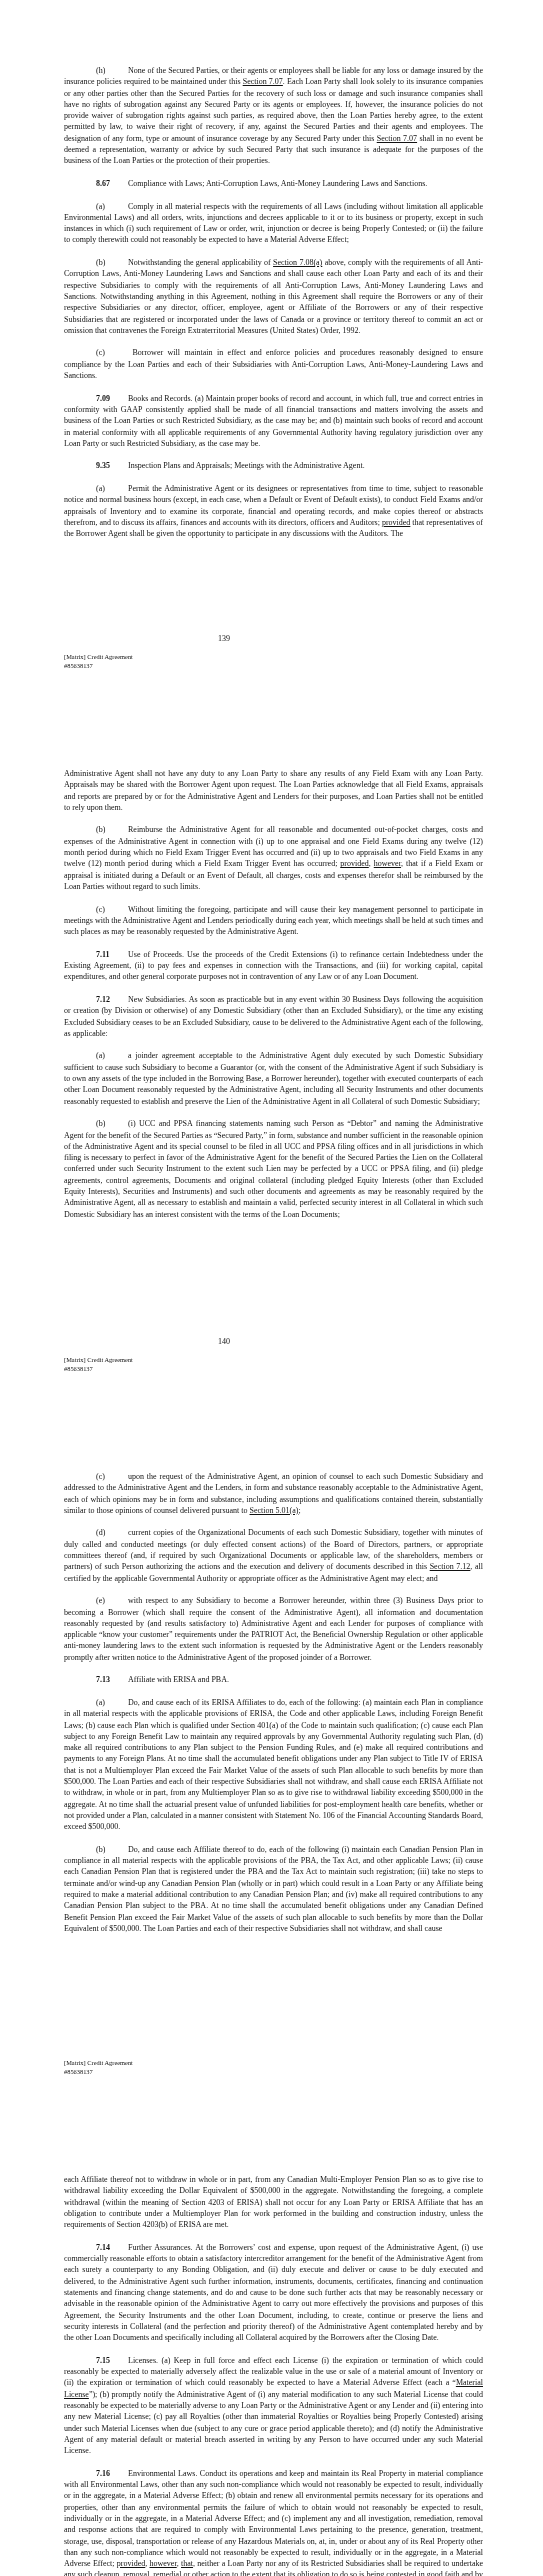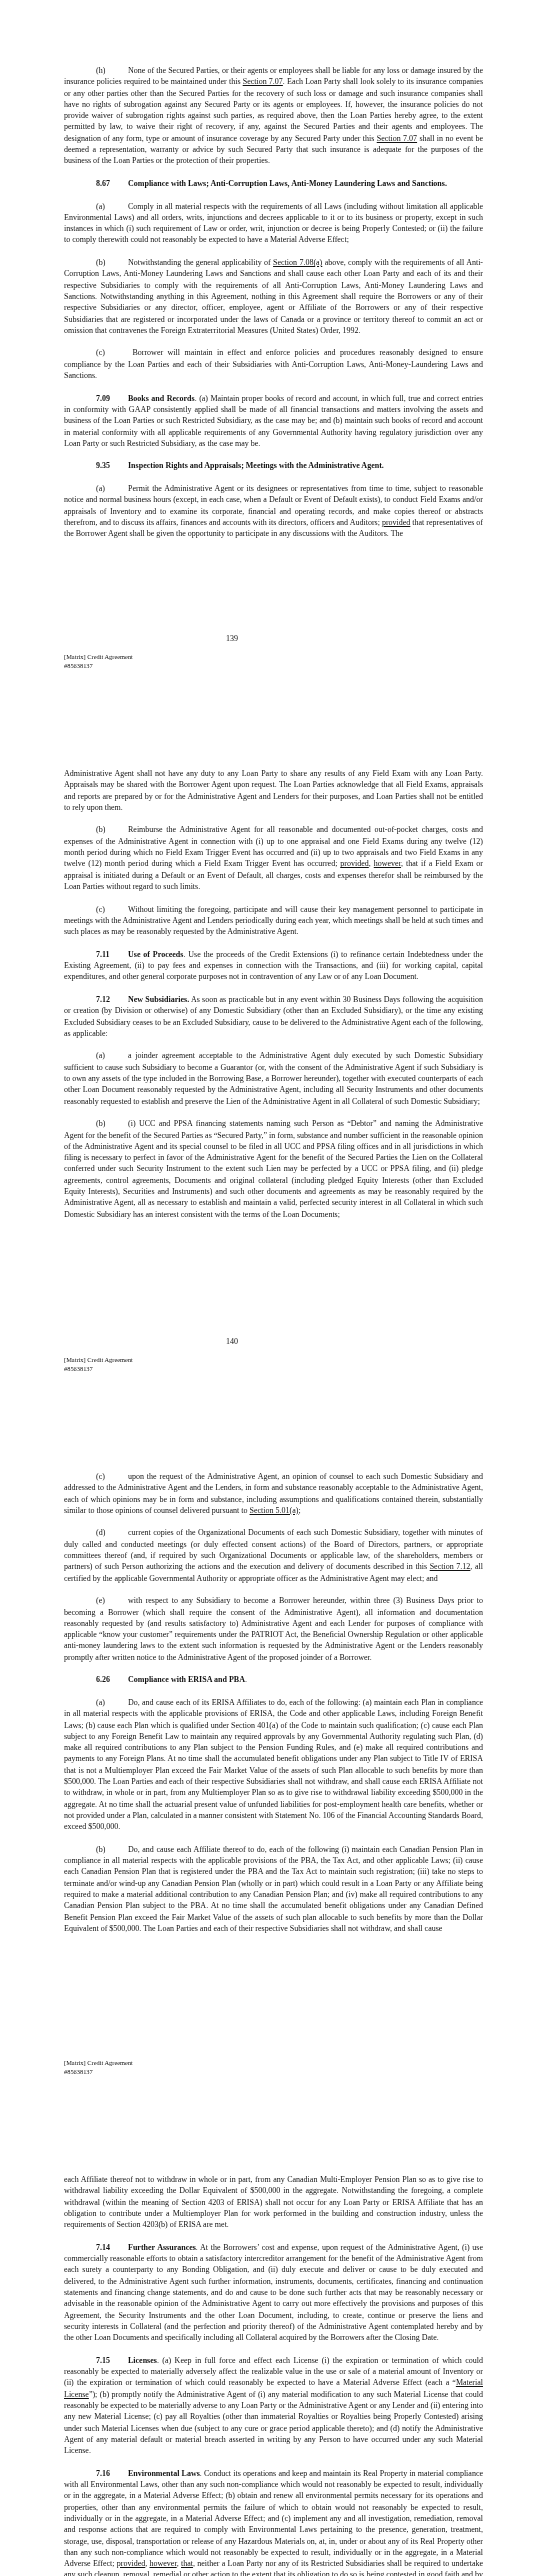--- a/index.html
+++ b/index.html
@@ -4,39 +4,39 @@
 <style>
   html, body { margin: 0; padding: 0; background: #ffffff; }
   body { width: 544px; font-family: "Liberation Serif", "DejaVu Serif", serif; color: #111111; }
   .page { position: relative; width: 544px; height: 703px; background: #ffffff; overflow: hidden; }
   .content { position: absolute; left: 64px; top: 65px; width: 419px; font-size: 8px; line-height: 11.3px; }
   .para { margin: 0 0 11.3px 0; text-align: justify; text-align-last: left; }
   .para .lead { display: inline-block; width: 64px; text-indent: 32px; }
   .para.cont { }
   .heading { margin: 0 0 11.3px 0; text-align: justify; }
   .heading .num { display: inline-block; width: 64px; text-indent: 32px; font-weight: bold; }
-  .heading .title { font-weight: bold; }
+  .heading .title { font-weight: normal; }
   .u { text-decoration: underline; }
-  .pagenum { position: absolute; left: 8px; width: 448px; top: 633px; text-align: center; font-size: 8px; line-height: 11.3px; }
+  .pagenum { position: absolute; left: 0; width: 448px; top: 633px; text-align: center; font-size: 8px; line-height: 11.3px; }
   .footer { position: absolute; left: 64px; top: 653px; font-size: 6.4px; line-height: 8.8px; }
 </style>
 </head>
 <body>
 
 <div id="doc">
 
 <div class="page">
       <div class="content">
         <p class="para"><span class="lead">(h)</span><span>None of the Secured Parties, or their agents or employees shall be liable for any loss or damage insured by the insurance policies required to be maintained under this </span><span class="u">Section 7.07</span><span>.  Each Loan Party shall look solely to its insurance companies or any other parties other than the Secured Parties for the recovery of such loss or damage and such insurance companies shall have no rights of subrogation against any Secured Party or its agents or employees.  If, however, the insurance policies do not provide waiver of subrogation rights against such parties, as required above, then the Loan Parties hereby agree, to the extent permitted by law, to waive their right of recovery, if any, against the Secured Parties and their agents and employees.  The designation of any form, type or amount of insurance coverage by any Secured Party under this </span><span class="u">Section 7.07</span><span> shall in no event be deemed a representation, warranty or advice by such Secured Party that such insurance is adequate for the purposes of the business of the Loan Parties or the protection of their properties.</span></p>
         <p class="heading"><span class="num">8.67</span><span class="title">Compliance with Laws; Anti-Corruption Laws, Anti-Money Laundering Laws and Sanctions.</span></p>
         <p class="para"><span class="lead">(a)</span><span>Comply in all material respects with the requirements of all Laws (including without limitation all applicable Environmental Laws) and all orders, writs, injunctions and decrees applicable to it or to its business or property, except in such instances in which (i) such requirement of Law or order, writ, injunction or decree is being Properly Contested; or (ii) the failure to comply therewith could not reasonably be expected to have a Material Adverse Effect;</span></p>
         <p class="para"><span class="lead">(b)</span><span>Notwithstanding the general applicability of </span><span class="u">Section 7.08(a)</span><span> above, comply with the requirements of all Anti-Corruption Laws, Anti-Money Laundering Laws and Sanctions and shall cause each other Loan Party and each of its and their respective Subsidiaries to comply with the requirements of all Anti-Corruption Laws, Anti-Money Laundering Laws and Sanctions. Notwithstanding anything in this Agreement, nothing in this Agreement shall require the Borrowers or any of their respective Subsidiaries or any director, officer, employee, agent or Affiliate of the Borrowers or any of their respective Subsidiaries that are registered or incorporated under the laws of Canada or a province or territory thereof to commit an act or omission that contravenes the Foreign Extraterritorial Measures (United States) Order, 1992.</span></p>
         <p class="para"><span class="lead">(c)</span><span> Borrower will maintain in effect and enforce policies and procedures reasonably designed to ensure compliance by the Loan Parties and each of their Subsidiaries with Anti-Corruption Laws, Anti-Money-Laundering Laws and Sanctions.</span></p>
         <p class="heading"><span class="num">7.09</span><span class="title">Books and Records</span><span>.  (a)  Maintain proper books of record and account, in which full, true and correct entries in conformity with GAAP consistently applied shall be made of all financial transactions and matters involving the assets and business of the Loan Parties or such Restricted Subsidiary, as the case may be; and (b) maintain such books of record and account in material conformity with all applicable requirements of any Governmental Authority having regulatory jurisdiction over any Loan Party or such Restricted Subsidiary, as the case may be.</span></p>
-        <p class="heading"><span class="num">9.35</span><span class="title">Inspection Rights and Appraisals; Meetings with the Administrative Agent.</span></p>
+        <p class="heading"><span class="num">9.35</span><span class="title">Inspection Plans and Appraisals; Meetings with the Administrative Agent.</span></p>
         <p class="para"><span class="lead">(a)</span><span>Permit the Administrative Agent or its designees or representatives from time to time, subject to reasonable notice and normal business hours (except, in each case, when a Default or Event of Default exists), to conduct Field Exams and/or appraisals of Inventory and to examine its corporate, financial and operating records, and make copies thereof or abstracts therefrom, and to discuss its affairs, finances and accounts with its directors, officers and Auditors; </span><span class="u">provided</span><span> that representatives of the Borrower Agent shall be given the opportunity to participate in any discussions with the Auditors.  The</span></p>
       </div>
       <div class="pagenum">139</div>
       <div class="footer">
         <div>[Matrix] Credit Agreement</div>
         <div>#85638137</div>
       </div>
     </div>
     <div class="page">
       <div class="content">
@@ -52,21 +52,21 @@
       <div class="footer">
         <div>[Matrix] Credit Agreement</div>
         <div>#85638137</div>
       </div>
     </div>
     <div class="page">
       <div class="content">
         <p class="para"><span class="lead">(c)</span><span>upon the request of the Administrative Agent, an opinion of counsel to each such Domestic Subsidiary and addressed to the Administrative Agent and the Lenders, in form and substance reasonably acceptable to the Administrative Agent, each of which opinions may be in form and substance, including assumptions and qualifications contained therein, substantially similar to those opinions of counsel delivered pursuant to </span><span class="u">Section 5.01(a)</span><span>;</span></p>
         <p class="para"><span class="lead">(d)</span><span>current copies of the Organizational Documents of each such Domestic Subsidiary, together with minutes of duly called and conducted meetings (or duly effected consent actions) of the Board of Directors, partners, or appropriate committees thereof (and, if required by such Organizational Documents or applicable law, of the shareholders, members or partners) of such Person authorizing the actions and the execution and delivery of documents described in this </span><span class="u">Section 7.12</span><span>, all certified by the applicable Governmental Authority or appropriate officer as the Administrative Agent may elect; and</span></p>
         <p class="para"><span class="lead">(e)</span><span>with respect to any Subsidiary to become a Borrower hereunder, within three (3) Business Days prior to becoming a Borrower (which shall require the consent of the Administrative Agent), all information and documentation reasonably requested by (and results satisfactory to) Administrative Agent and each Lender for purposes of compliance with applicable “know your customer” requirements under the PATRIOT Act, the Beneficial Ownership Regulation or other applicable anti-money laundering laws to the extent such information is requested by the Administrative Agent or the Lenders reasonably promptly after written notice to the Administrative Agent of the proposed joinder of a Borrower.</span></p>
-        <p class="heading"><span class="num">6.26</span><span class="title">Compliance with ERISA and PBA</span><span>.</span></p>
+        <p class="heading"><span class="num">7.13</span><span class="title">Affiliate with ERISA and PBA</span><span>.</span></p>
         <p class="para"><span class="lead">(a)</span><span>Do, and cause each of its ERISA Affiliates to do, each of the following: (a) maintain each Plan in compliance in all material respects with the applicable provisions of ERISA, the Code and other applicable Laws, including Foreign Benefit Laws; (b) cause each Plan which is qualified under Section 401(a) of the Code to maintain such qualification; (c) cause each Plan subject to any Foreign Benefit Law to maintain any required approvals by any Governmental Authority regulating such Plan, (d) make all required contributions to any Plan subject to the Pension Funding Rules, and (e) make all required contributions and payments to any Foreign Plans.  At no time shall the accumulated benefit obligations under any Plan subject to Title IV of ERISA that is not a Multiemployer Plan exceed the Fair Market Value of the assets of such Plan allocable to such benefits by more than $500,000.  The Loan Parties and each of their respective Subsidiaries shall not withdraw, and shall cause each ERISA Affiliate not to withdraw, in whole or in part, from any Multiemployer Plan so as to give rise to withdrawal liability exceeding $500,000 in the aggregate.  At no time shall the actuarial present value of unfunded liabilities for post-employment health care benefits, whether or not provided under a Plan, calculated in a manner consistent with Statement No. 106 of the Financial Accounting Standards Board, exceed $500,000.</span></p>
         <p class="para"><span class="lead">(b)</span><span>Do, and cause each Affiliate thereof to do, each of the following (i) maintain each Canadian Pension Plan in compliance in all material respects with the applicable provisions of the PBA, the Tax Act, and other applicable Laws; (ii) cause each Canadian Pension Plan that is registered under the PBA and the Tax Act to maintain such registration; (iii) take no steps to terminate and/or wind-up any Canadian Pension Plan (wholly or in part) which could result in a Loan Party or any Affiliate being required to make a material additional contribution to any Canadian Pension Plan; and (iv) make all required contributions to any Canadian Pension Plan subject to the PBA.  At no time shall the accumulated benefit obligations under any Canadian Defined Benefit Pension Plan exceed the Fair Market Value of the assets of such plan allocable to such benefits by more than the Dollar Equivalent of $500,000.  The Loan Parties and each of their respective Subsidiaries shall not withdraw, and shall cause</span></p>
       </div>
       <div class="footer">
         <div>[Matrix] Credit Agreement</div>
         <div>#85638137</div>
       </div>
     </div>
     <div class="page">
       <div class="content">

